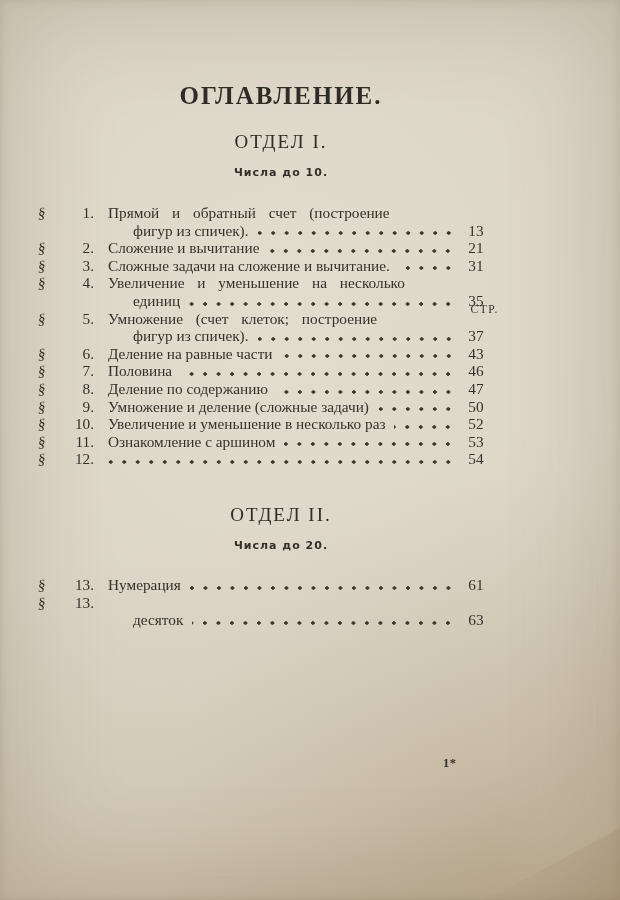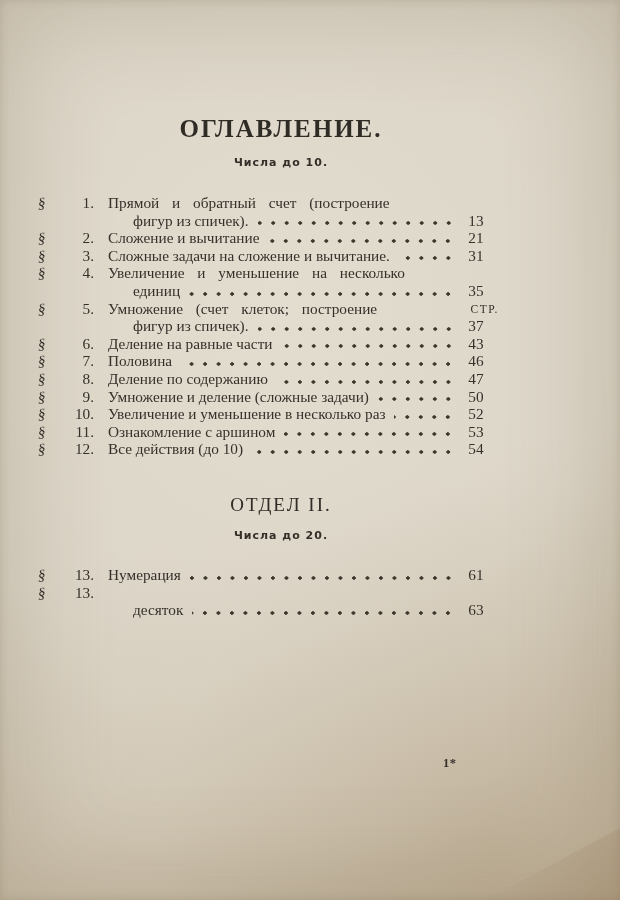--- a/index.html
+++ b/index.html
@@ -23,21 +23,21 @@
   }
   .fold{
     position:absolute;right:0;bottom:0;width:135px;height:72px;
     background:linear-gradient(300deg, rgba(146,120,86,.30), rgba(146,120,86,.04) 70%);
     clip-path:polygon(100% 0, 100% 100%, 0 100%);
     pointer-events:none;
   }
   .content{
     position:absolute;
     left:38px;right:128px;top:0;bottom:0;
-    padding-top:115px;
+    padding-top:82px;
   }
   .headings{ text-align:center; padding-left:32px; }
   .page-title{
     font-size:25px;font-weight:700;letter-spacing:2px;
     color:#2f2b25;
   }
   .section-heading{
     font-size:19px;font-weight:400;letter-spacing:2px;
     margin-top:21px;color:#302c26;
   }
@@ -82,20 +82,21 @@
 <body>
 
 <div class="scan">
   <div class="content">
     <div class="headings">
       <div class="page-title">ОГЛАВЛЕНИЕ.</div>
     </div>
     <div>
   <div class="section">
     <div class="headings">
+      <div class="section-heading">ОТДЕЛ I.</div>
       <div class="section-subheading">Числа до 10.</div>
     </div>
     <div class="entries">
   <div class="row">
     <span class="mark">§</span>
     <span class="num">1.</span>
     <span class="title just">Прямой и обратный счет (построение</span>
     <span class="spacer"></span>
     <span class="pg"></span>
   </div>
@@ -200,21 +201,20 @@
     <span class="mark">§</span>
     <span class="num">11.</span>
     <span class="title">Ознакомление с аршином</span>
     <span class="leader"></span>
     <span class="pg">53</span>
   </div>
 
   <div class="row">
     <span class="mark">§</span>
     <span class="num">12.</span>
-    <span class="title">Все действия (до 10)</span>
     <span class="leader"></span>
     <span class="pg">54</span>
   </div>
 </div>
   </div>
 
   <div class="section">
     <div class="headings">
       <div class="section-heading">ОТДЕЛ II.</div>
       <div class="section-subheading">Числа до 20.</div>

